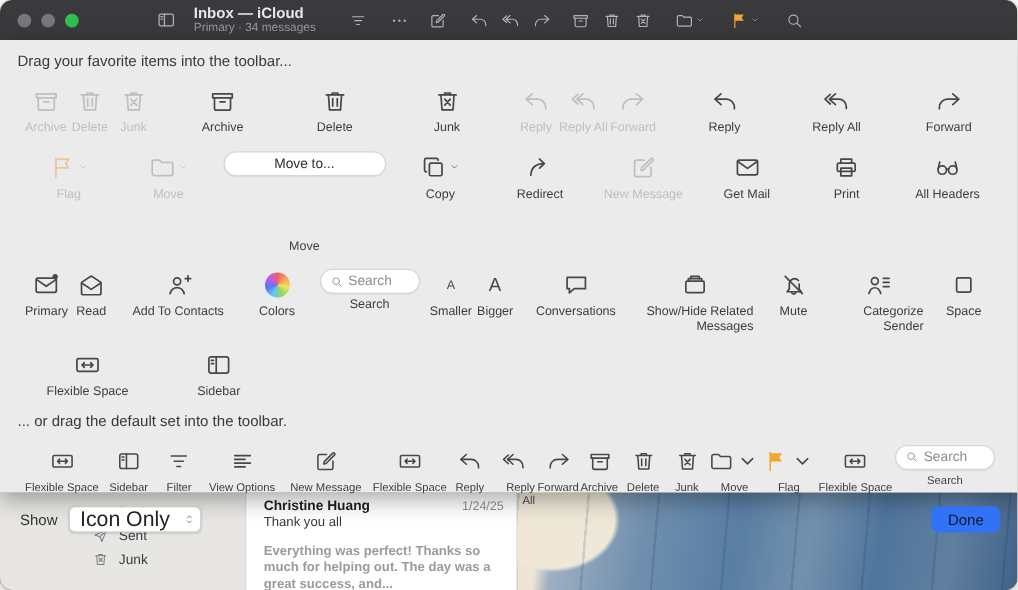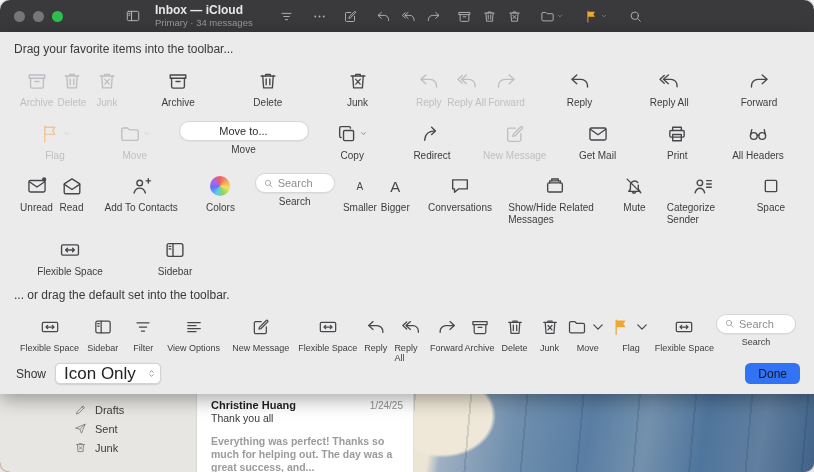--- a/index.html
+++ b/index.html
@@ -21,21 +21,21 @@
   
   .sheet{height:362px;background:#ebebeb;display:flex;flex-direction:column;position:relative;z-index:2;
          box-shadow:0 5px 18px rgba(0,0,0,.35);}
   .hint{font-size:12px;color:#39393c;margin:10px 0 0 14px;}
   .pal-row{display:flex;justify-content:space-between;align-items:flex-start;padding:0 20px;margin-top:12px;}
   .pal-row.left{justify-content:flex-start;gap:36px;margin-left:8px;}
   .pal-item{display:flex;flex-direction:column;align-items:center;width:70px;}
   .pal-group{display:flex;gap:2px;}
   .pal-group .pal-item{width:auto;min-width:33px;}
   .ic{height:26px;display:flex;align-items:center;justify-content:center;color:#47474b;}
-  .lbl{font-size:10px;color:#3d3d40;text-align:left;line-height:1.15;margin-top:3px;max-width:96px;}
+  .lbl{font-size:10px;color:#3d3d40;text-align:right;line-height:1.15;margin-top:3px;max-width:96px;}
   .disabled .ic,.disabled .lbl{color:#bfbfc3;}
   .chev{color:inherit;display:flex;margin-left:1px;}
   .capsule{background:#fff;border:1px solid #d7d7d9;border-radius:11px;height:18px;box-shadow:0 .5px 1px rgba(0,0,0,.08);}
   .btn-capsule{width:100%;text-align:center;font-size:11px;color:#2f2f32;line-height:18px;}
   .search-capsule{display:flex;align-items:center;gap:4px;padding:0 7px;color:#8e8e93;font-size:11px;width:64px;}
   .color-wheel{width:20px;height:20px;border-radius:50%;
     background:conic-gradient(#f05f5f,#f0a25f,#f0e25f,#8fd65f,#5fc9f0,#5f74f0,#b45ff0,#f05f5f);}
   .letterA{font-weight:500;color:#47474b;}
   .default-row{margin-top:12px;padding:0 18px;}
   .default-row .lbl{font-size:9px;}
@@ -331,21 +331,21 @@
                 <path d="M3 7.2A1.7 1.7 0 0 1 4.7 5.5h4.6l2 2h8A1.7 1.7 0 0 1 21 9.2v8.1A1.7 1.7 0 0 1 19.3 19H4.7A1.7 1.7 0 0 1 3 17.3z"></path>
               </svg>
               <span class="chev">
                 <svg viewBox="0 0 24 24" width="9" height="9" fill="none" stroke="currentColor" stroke-width="1.5" stroke-linecap="round" stroke-linejoin="round">
                   <path d="M7 9.5l5 5 5-5"></path>
                 </svg>
               </span>
             </div>
             <div class="lbl">Move</div>
           </div>
-          <div class="pal-item" style="width: 128px;">
+          <div class="pal-item" style="width: 128px; gap: 48px;">
             <div class="capsule btn-capsule">Move to...</div>
             <div class="lbl">Move</div>
           </div>
           <div class="pal-item">
             <div class="ic">
               <svg viewBox="0 0 24 24" width="22" height="22" fill="none" stroke="currentColor" stroke-width="1.5" stroke-linecap="round" stroke-linejoin="round">
                 <rect x="8.2" y="8.2" width="11" height="11" rx="1.4"></rect>
                 <path d="M15.8 5.6v-.2A1.4 1.4 0 0 0 14.4 4H5.4A1.4 1.4 0 0 0 4 5.4v9a1.4 1.4 0 0 0 1.4 1.4h.2"></path>
               </svg>
               <span class="chev">
@@ -408,21 +408,21 @@
         <div class="pal-row">
           <div class="pal-group">
             <div class="pal-item">
               <div class="ic">
                 <svg viewBox="0 0 24 24" width="22" height="22" fill="none" stroke="currentColor" stroke-width="1.5" stroke-linecap="round" stroke-linejoin="round">
                   <rect x="3.2" y="6" width="17.6" height="12.5" rx="1.6"></rect>
                   <path d="M3.6 7.3l8.4 5.8 8.4-5.8"></path>
                   <circle cx="19.8" cy="4.8" r="2.3" fill="currentColor" stroke="none"></circle>
                 </svg>
               </div>
-              <div class="lbl">Unread</div>
+              <div class="lbl">Primary</div>
             </div>
             <div class="pal-item">
               <div class="ic">
                 <svg viewBox="0 0 24 24" width="22" height="22" fill="none" stroke="currentColor" stroke-width="1.5" stroke-linecap="round" stroke-linejoin="round">
                   <path d="M3.5 9.7L12 4.2l8.5 5.5V19a1.5 1.5 0 0 1-1.5 1.5H5A1.5 1.5 0 0 1 3.5 19z"></path>
                   <path d="M3.7 10.2l8.3 5.6 8.3-5.6"></path>
                 </svg>
               </div>
               <div class="lbl">Read</div>
             </div>

